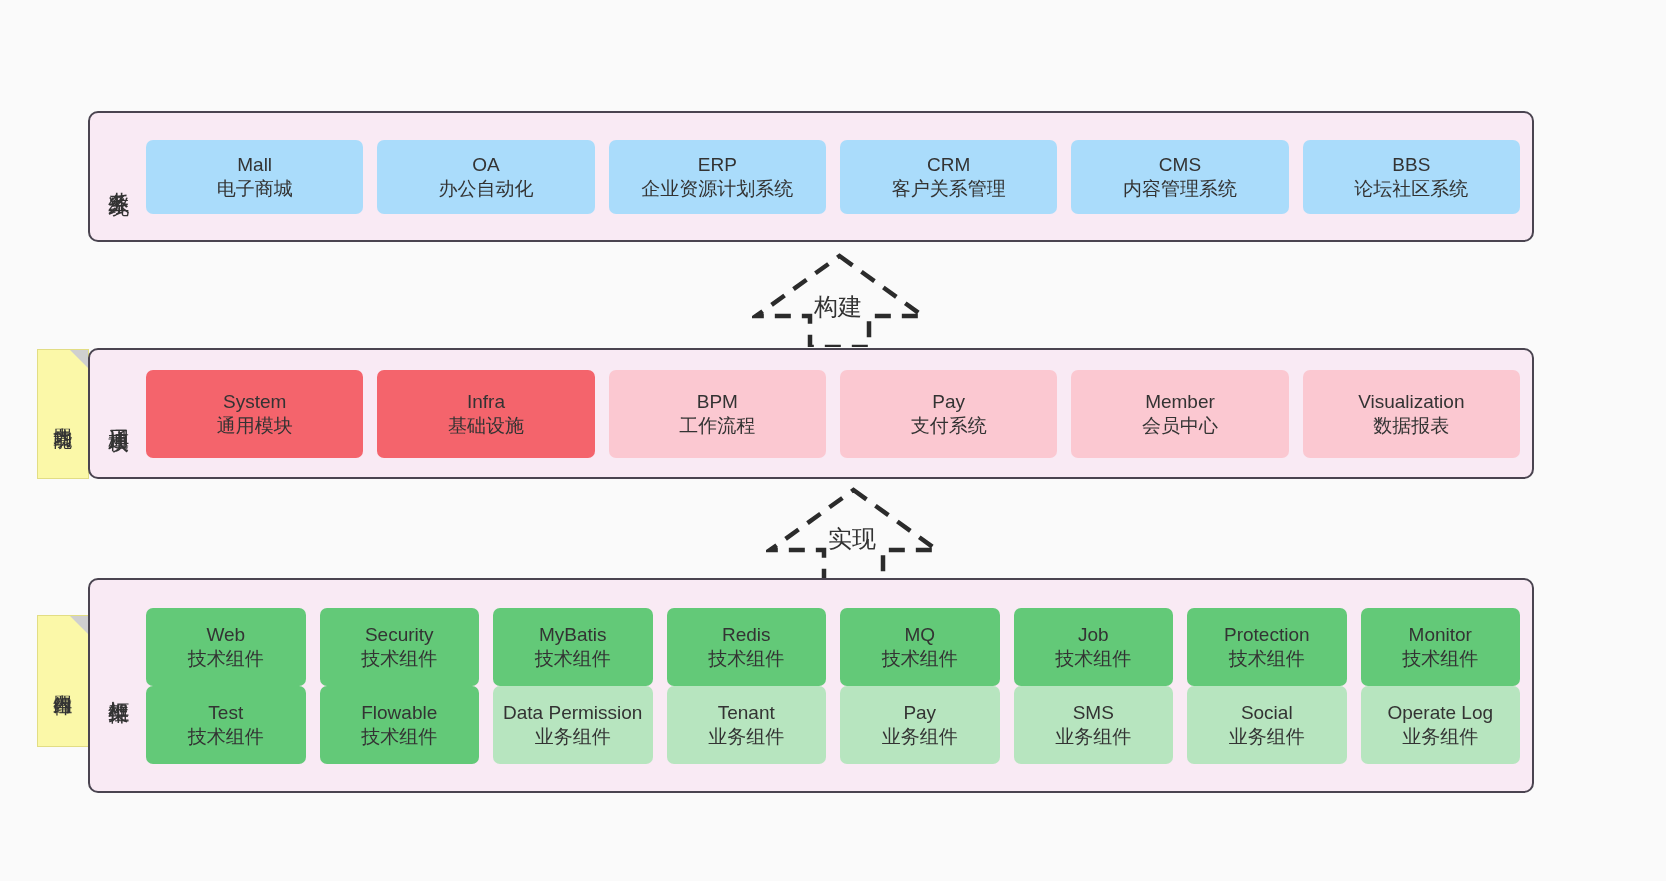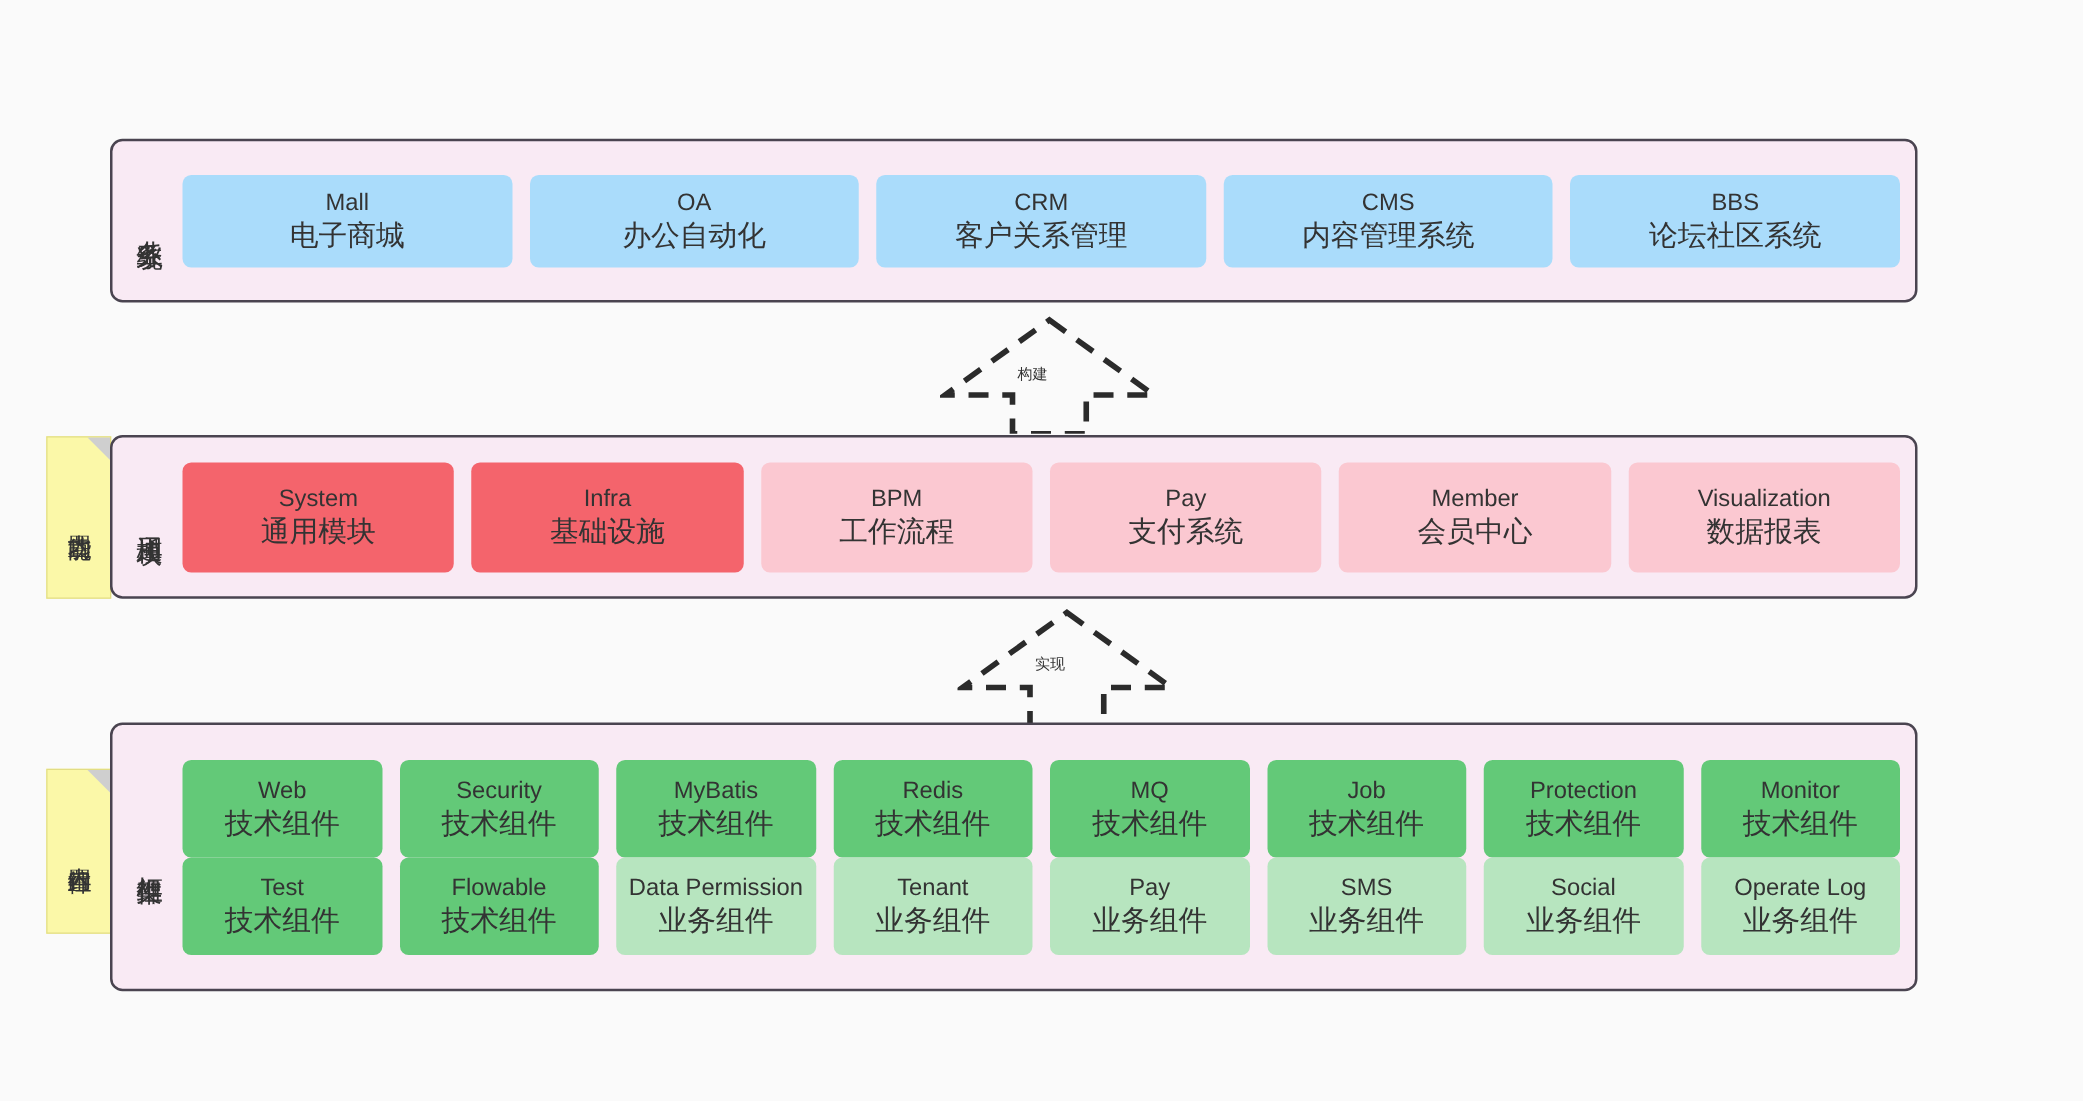--- a/index.html
+++ b/index.html
@@ -74,21 +74,21 @@
     line-height: 1.22;
     padding: 6px 4px;
     min-width: 0;
   }
   .box .en {
     font-size: 19px;
     color: #333;
     white-space: normal;
   }
   .box .cn {
-    font-size: 23px;
+    font-size: 19px;
     color: #333;
   }
 
   .blue   { background: #aadcfb; }
   .red    { background: #f4646c; }
   .pink   { background: #fbc8d1; }
   .green  { background: #63c978; }
   .lgreen { background: #b7e5bf; }
 
   
@@ -131,21 +131,21 @@
   #note-functions  { left: 37px; top: 349px; height: 130px; }
   #note-components { left: 37px; top: 615px; height: 132px; }
 
   
   .arrow {
     position: absolute;
     pointer-events: none;
   }
   .arrow-label {
     position: absolute;
-    font-size: 12px;
+    font-size: 24px;
     color: #333;
     background: transparent;
     white-space: nowrap;
     user-select: none;
   }
   #arrow-build  { left: 752px; top: 252px; width: 175px; height: 95px; }
   #arrow-build-label  { left: 814px; top: 291px; }
   #arrow-impl   { left: 766px; top: 486px; width: 175px; height: 95px; }
   #arrow-impl-label   { left: 828px; top: 523px; }
 </style>
@@ -160,20 +160,24 @@
       <div class="row">
         <div class="box blue">
           <span class="en">Mall</span>
           <span class="cn">电子商城</span>
         </div>
         <div class="box blue">
           <span class="en">OA</span>
           <span class="cn">办公自动化</span>
         </div>
         <div class="box blue">
+          <span class="en">ERP</span>
+          <span class="cn">企业资源计划系统</span>
+        </div>
+        <div class="box blue">
           <span class="en">CRM</span>
           <span class="cn">客户关系管理</span>
         </div>
         <div class="box blue">
           <span class="en">CMS</span>
           <span class="cn">内容管理系统</span>
         </div>
         <div class="box blue">
           <span class="en">BBS</span>
           <span class="cn">论坛社区系统</span>

